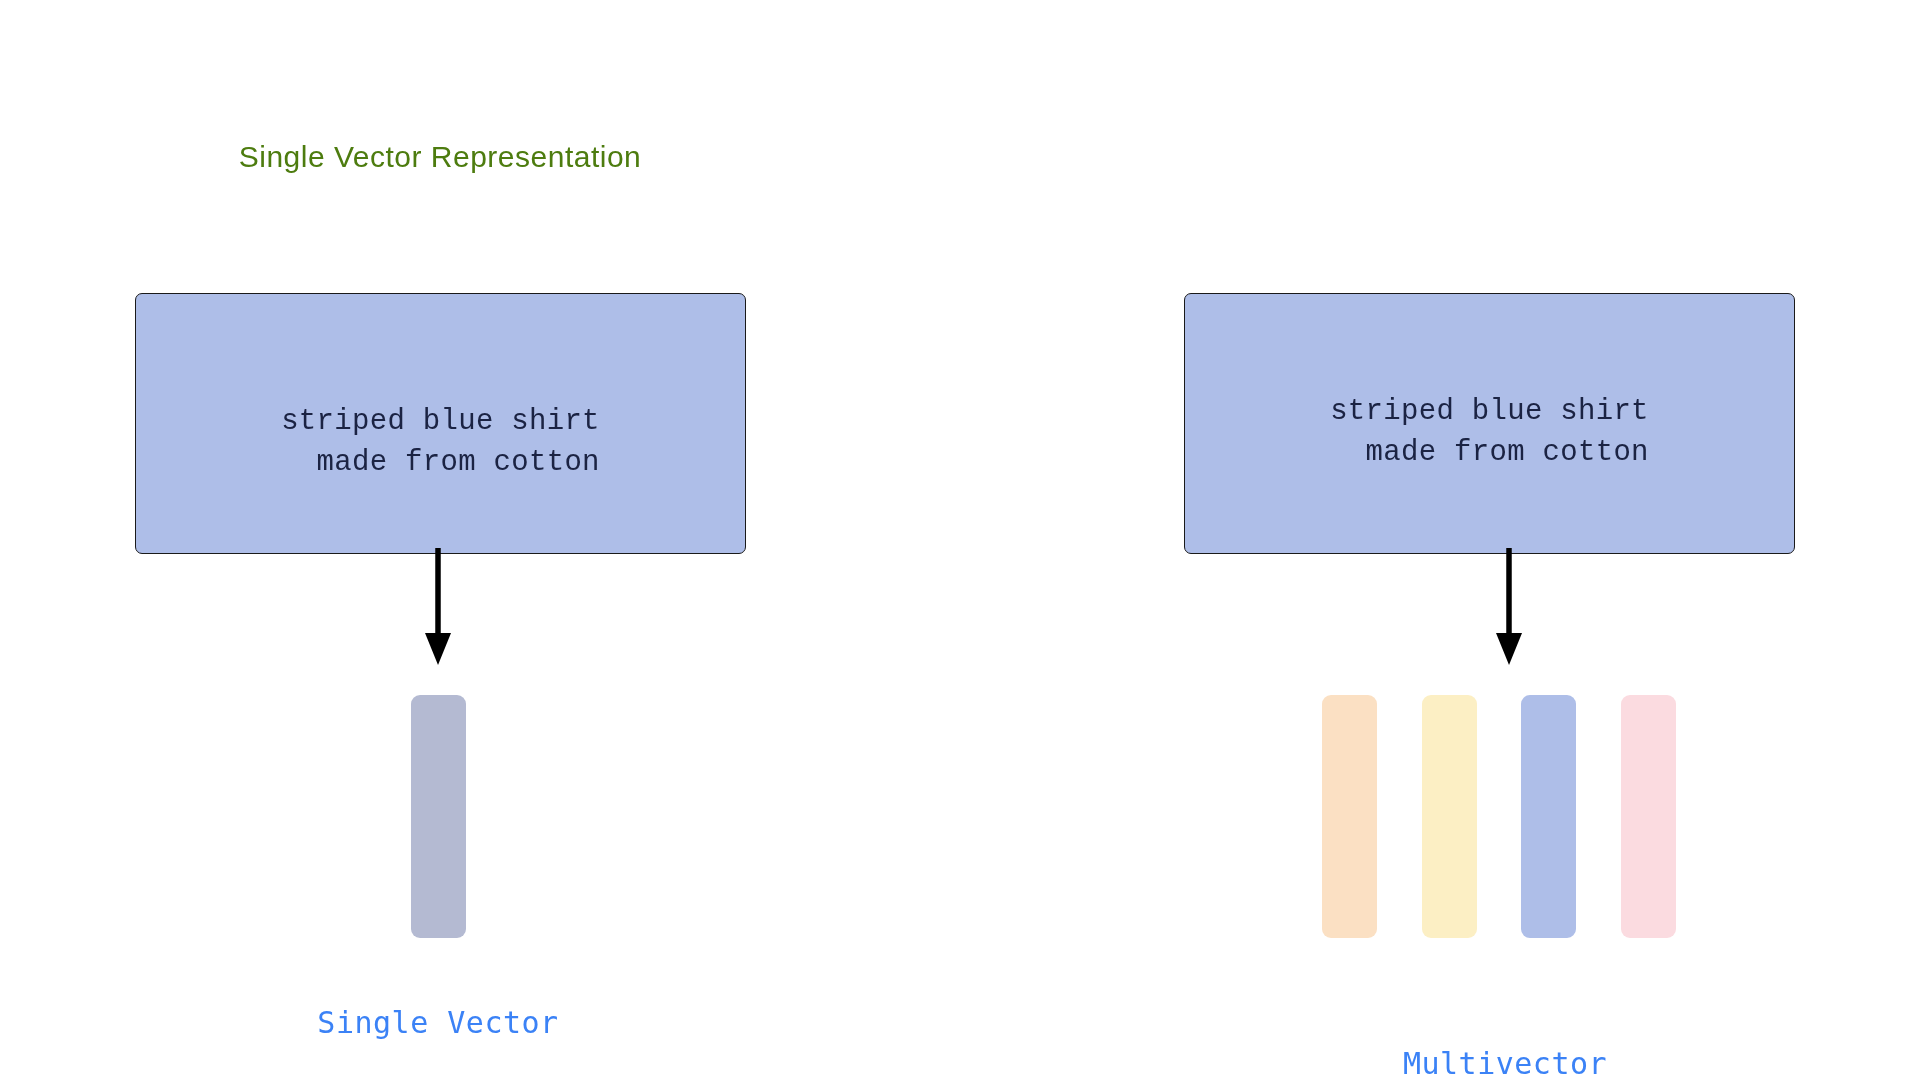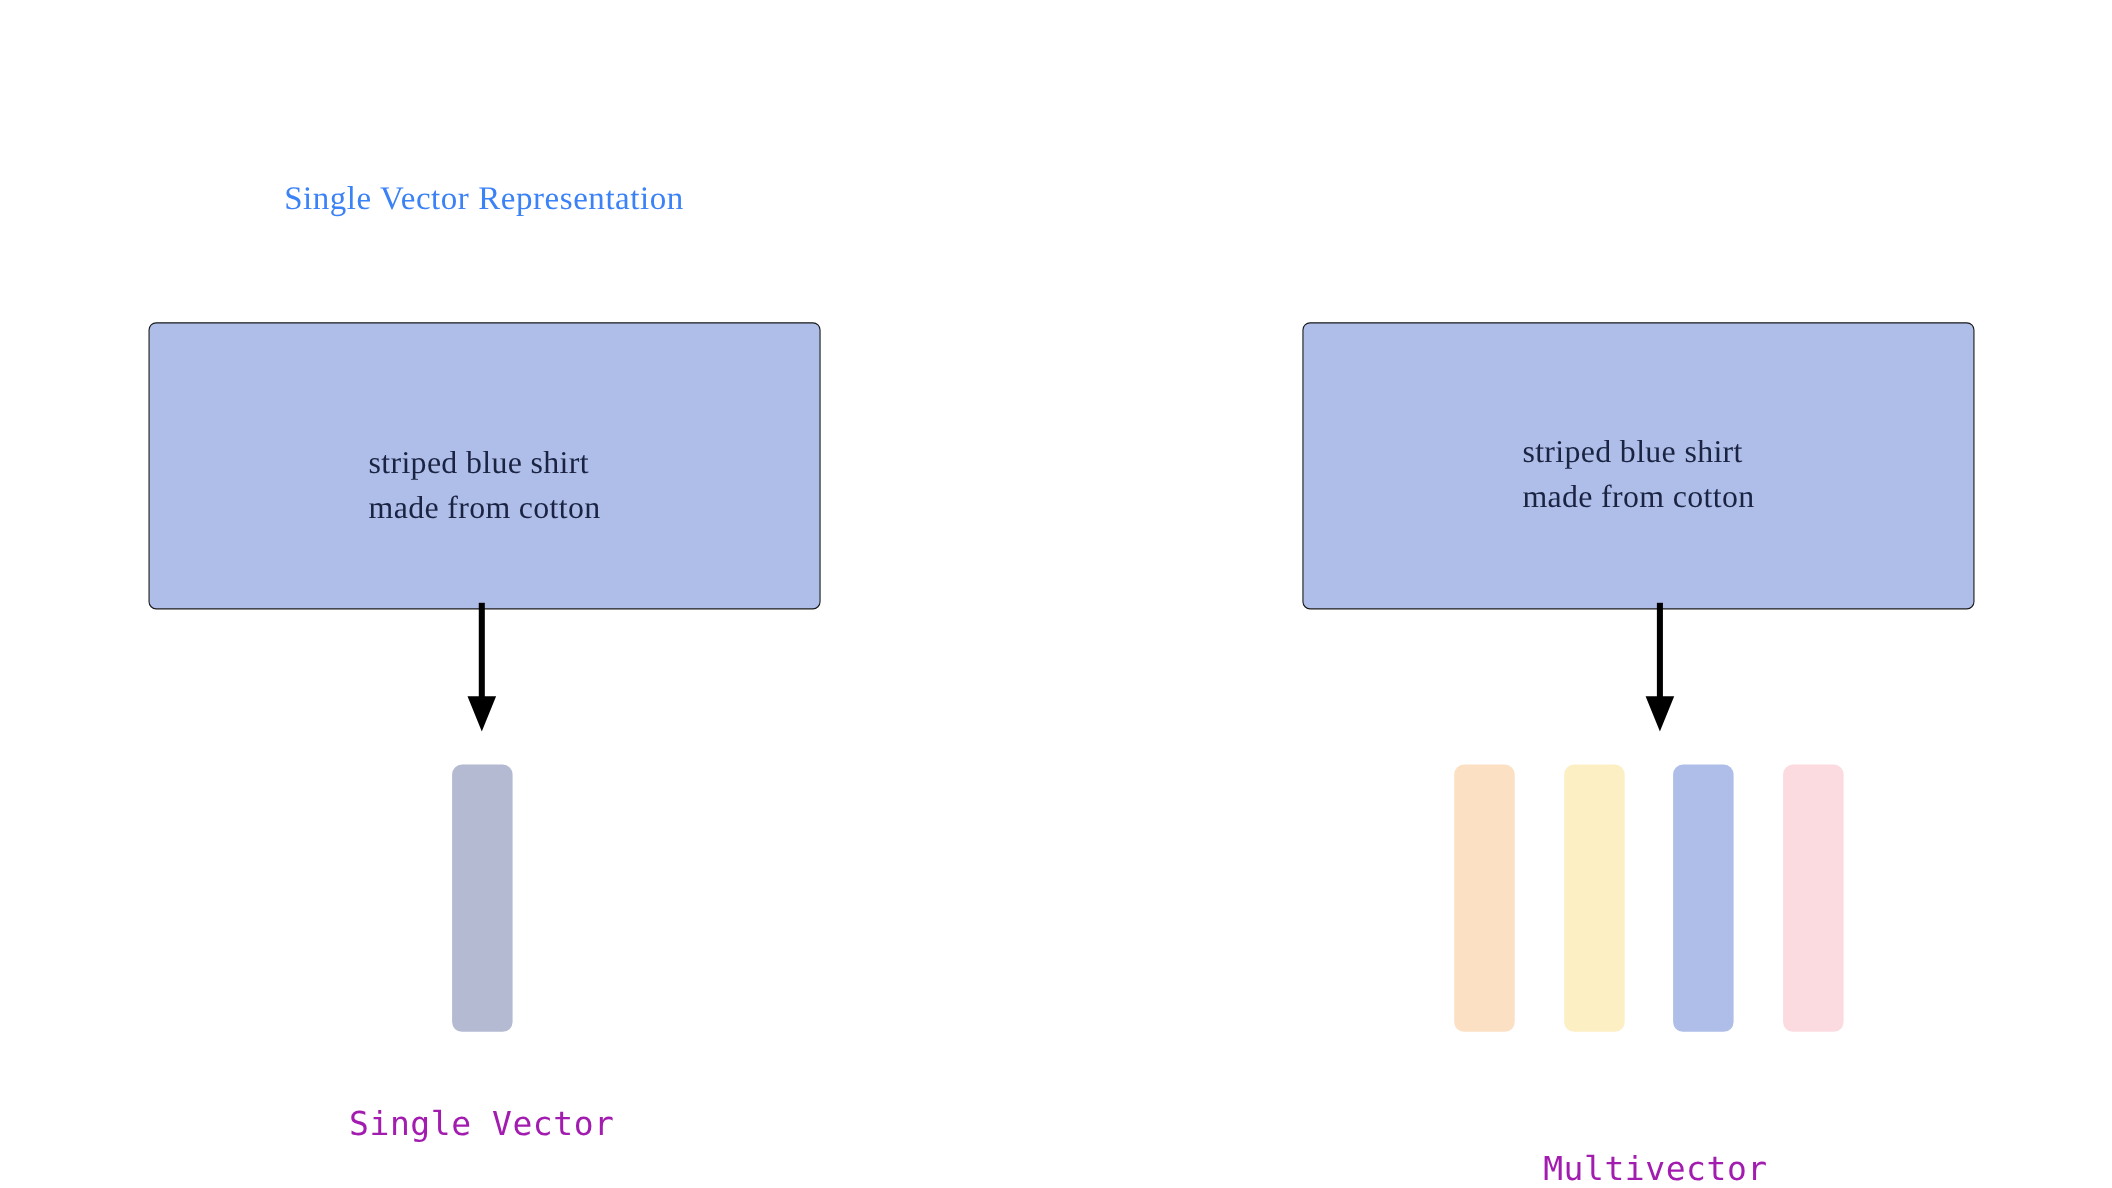--- a/index.html
+++ b/index.html
@@ -19,54 +19,53 @@
   #canvas {
     position: relative;
     width: 1920px;
     height: 1080px;
     background: #ffffff;
   }
 
   
   .panel-title {
     position: absolute;
-    font-family: Liberation Serif, serif;
+    font-family: Liberation Sans, sans-serif;
     font-size: 30px;
     font-weight: 400;
     letter-spacing: 0.5px;
-    color: #3b82f6;
+    color: #4d7c0f;
     white-space: nowrap;
     text-align: center;
     transform: translateX(-50%);
     line-height: 1;
-    margin-top: 24px;
   }
   #title-left  { left: 440px;  top: 142px; }
   #title-right { left: 1510px; top: 142px; }
 
   
   .doc-box {
     position: absolute;
     box-sizing: border-box;
     background: #aebee8;
     border: 1.6px solid #1a1a1a;
     border-radius: 7px;
     display: flex;
     align-items: center;
     justify-content: center;
   }
   #doc-box-left  { left: 135px;  top: 293px; width: 611px; height: 261px; }
   #doc-box-right { left: 1184px; top: 293px; width: 611px; height: 261px; }
 
   .doc-text {
-    font-family: Liberation Serif, serif;
+    font-family: Liberation Mono, monospace;
     font-size: 29px;
     line-height: 41px;
     color: #1b2343;
-    text-align: left;
+    text-align: right;
     white-space: pre-line;
     letter-spacing: 0.3px;
   }
   #doc-box-left .doc-text  { transform: translateY(18px); }
   #doc-box-right .doc-text { transform: translateY(8px); }
 
   
   .arrow-svg {
     position: absolute;
     overflow: visible;
@@ -80,21 +79,21 @@
     border-radius: 9px;
   }
 
   
   .bar-caption {
     position: absolute;
     font-family: "DejaVu Sans Mono", "Liberation Mono", monospace;
     font-size: 30px;
     font-weight: 400;
     letter-spacing: 0.5px;
-    color: #a21caf;
+    color: #3b82f6;
     white-space: nowrap;
     text-align: center;
     transform: translateX(-50%);
     line-height: 1;
   }
   #caption-left  { left: 438px;  top: 1008px; }
   #caption-right { left: 1505px; top: 1008px; margin-top: 41px; }
 </style>
 </head>
 <body>

